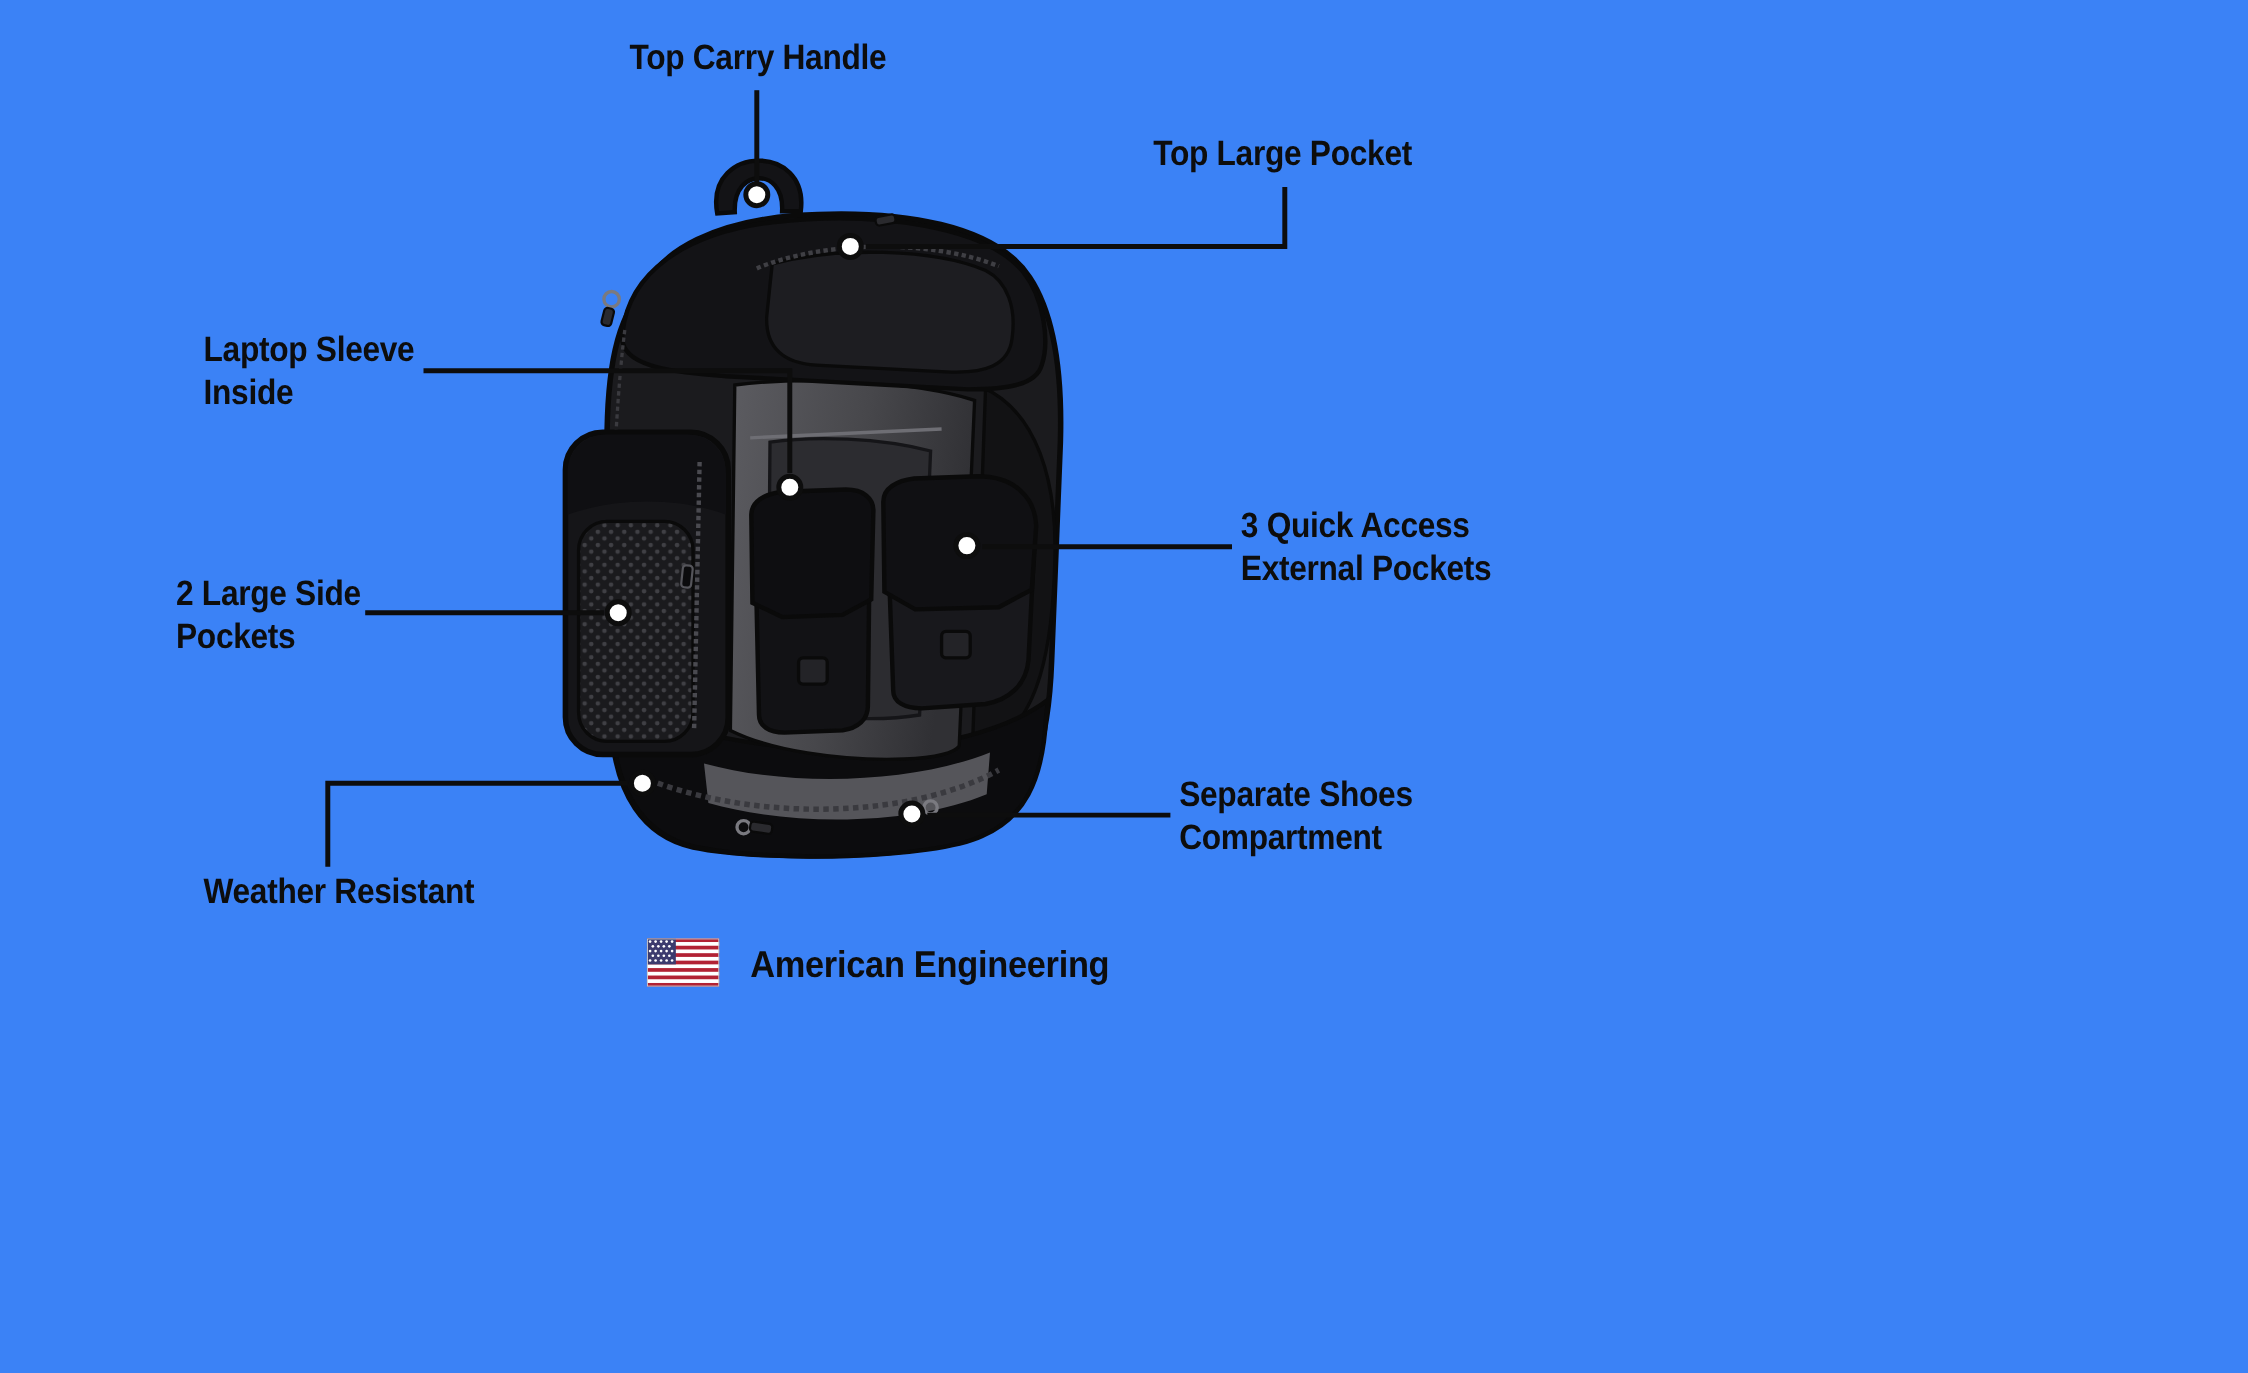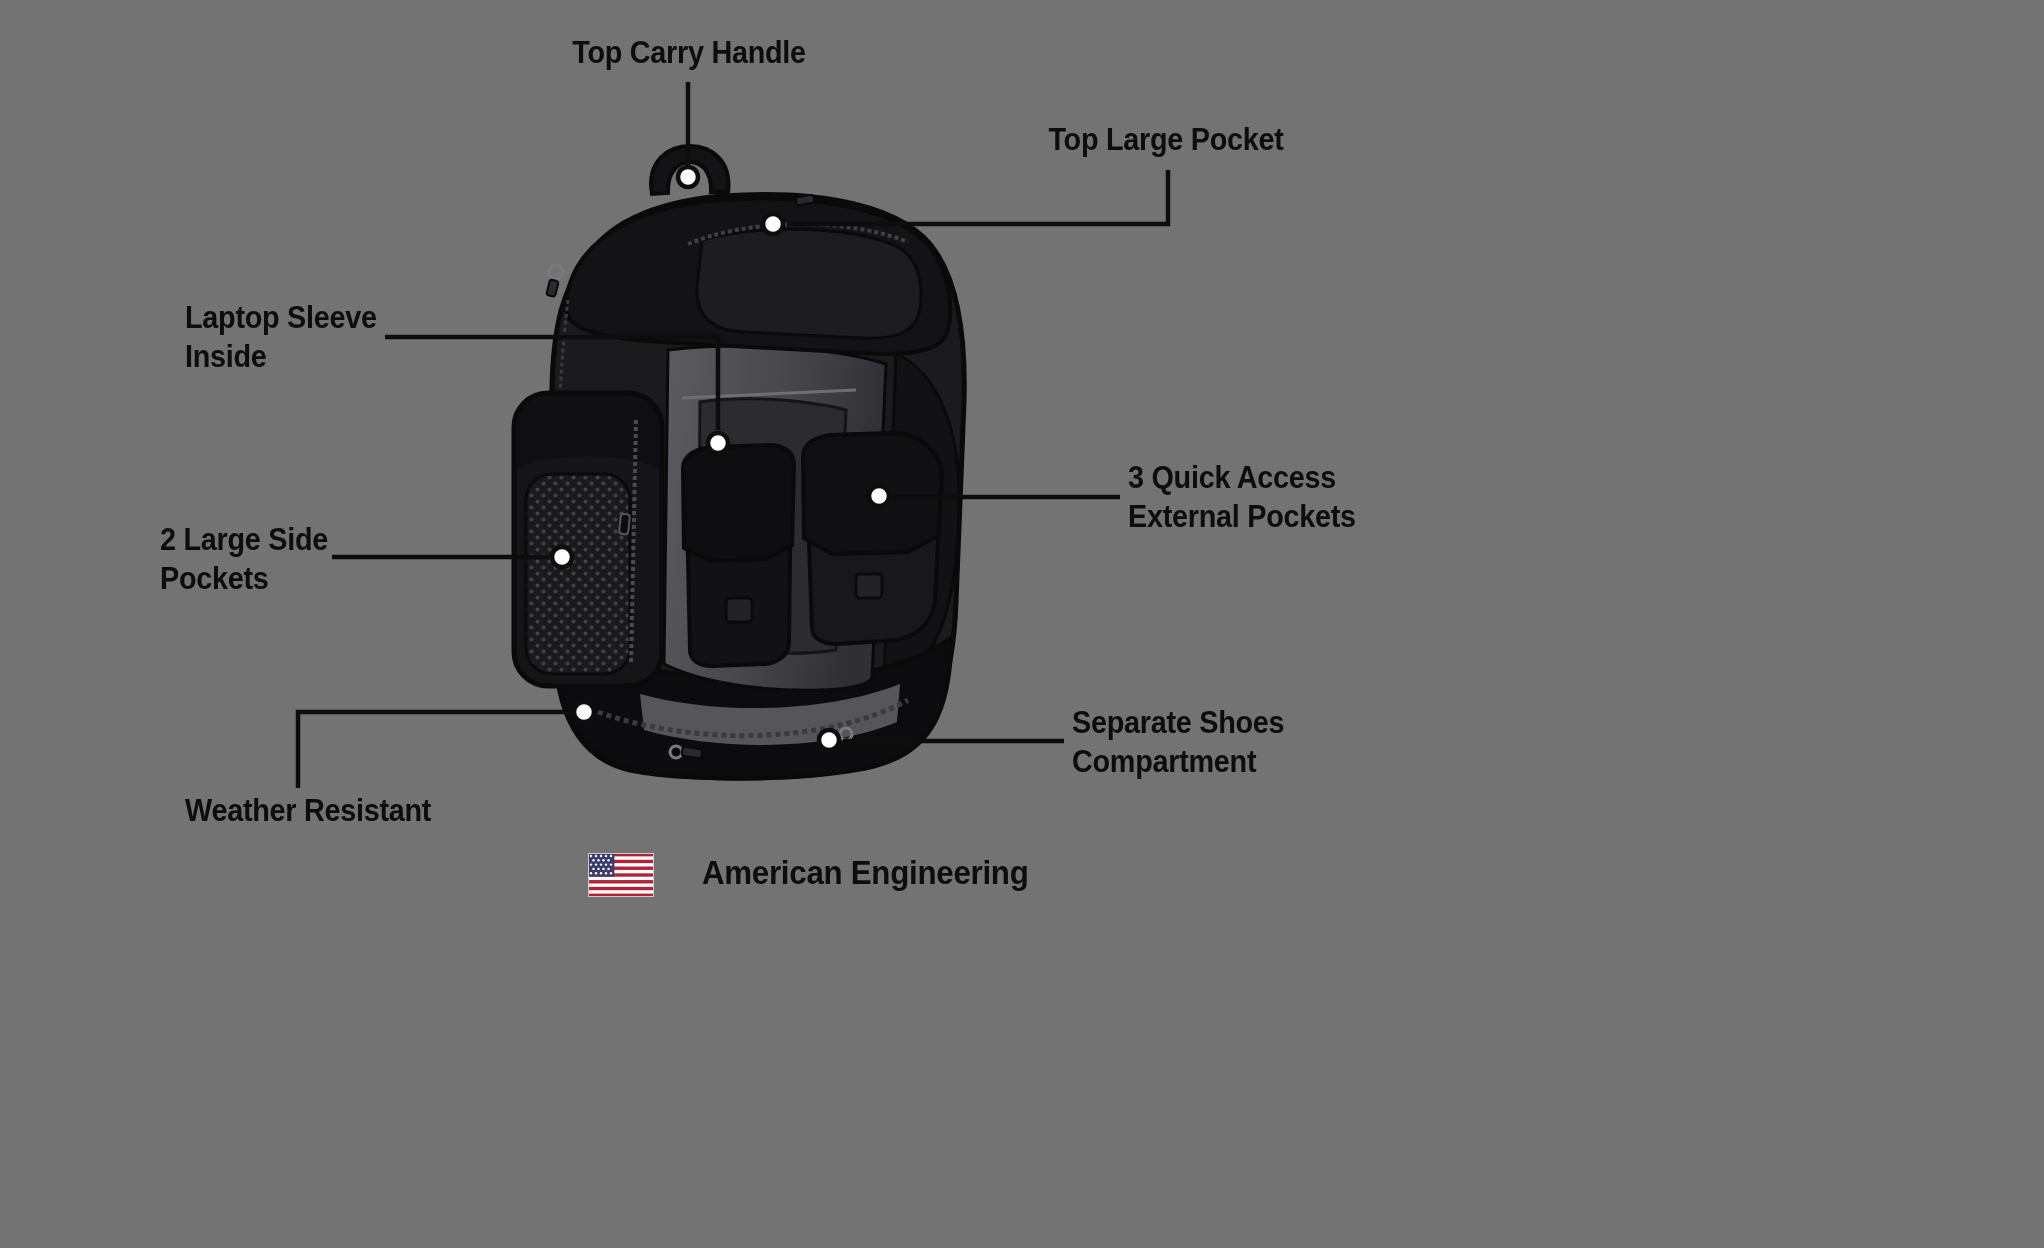--- a/index.html
+++ b/index.html
@@ -1,19 +1,19 @@
 <!DOCTYPE html>
 <html><head>
 <meta charset="utf-8">
 <style>
   html,body{margin:0;padding:0;background:#ffffff;}
   .canvas{
     position:relative;
     width:2044px;height:1248px;
-    background:#737373;
+    background:#3b82f6;
     overflow:hidden;
     font-family:"Liberation Sans",sans-serif;
   }
   .art{position:absolute;left:0;top:0;width:2044px;height:1248px;}
   .label{
     position:absolute;
     font-weight:700;
     font-size:32px;
     line-height:1.22;
     letter-spacing:-0.3px;
@@ -21,21 +21,21 @@
     white-space:pre-line;
     transform:scaleX(.9);
     transform-origin:0 0;
   }
   .label.center{
     transform:translateX(-50%) scaleX(.9);
     transform-origin:50% 0;
   }
   .footer{
     position:absolute;left:588px;top:853px;
-    display:flex;align-items:flex-start;gap:48px;
+    display:flex;align-items:flex-end;gap:28px;
   }
   .footer .flag{display:block;}
   .footer .footer-text{
     font-weight:700;font-size:34px;letter-spacing:-0.3px;color:#0d0d0d;
     transform:scaleX(.92);transform-origin:0 50%;
     white-space:nowrap;
   }
 </style>
 </head>
 <body>

